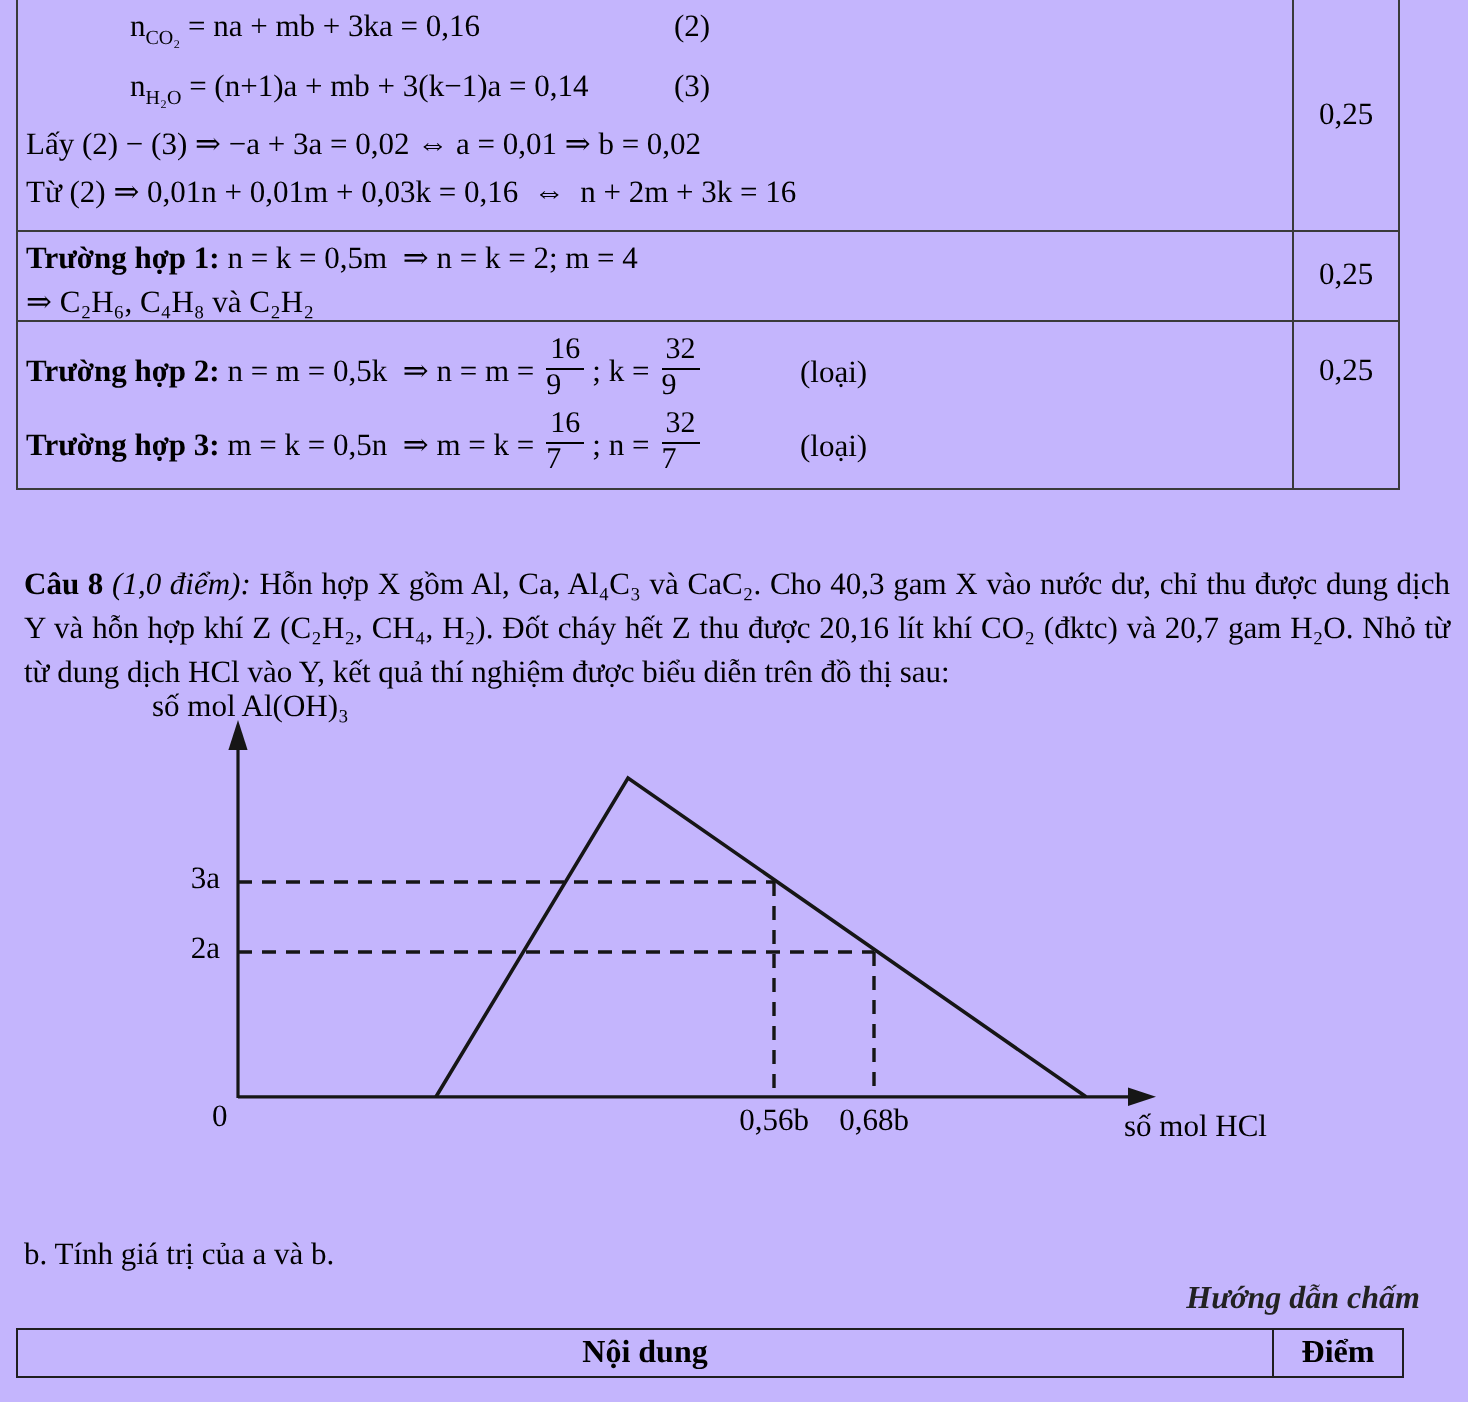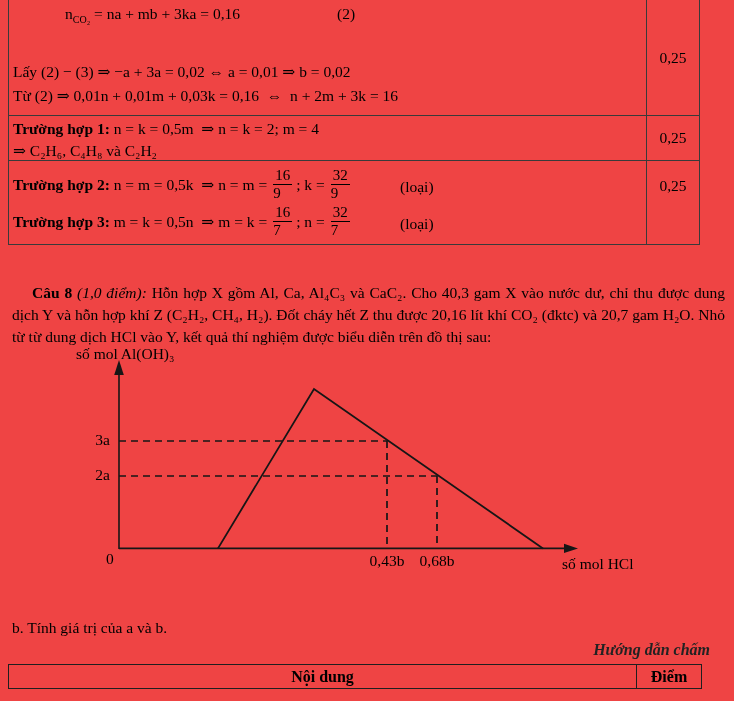--- a/index.html
+++ b/index.html
@@ -1,16 +1,16 @@
 <!DOCTYPE html>
 <html><head>
 <meta charset="utf-8">
 <style>
   html,body{margin:0;padding:0;background:#fff;}
-  .page{position:relative;width:734px;height:701px;background:#ef4444;overflow:hidden;
+  .page{position:relative;width:734px;height:701px;background:#c4b5fd;overflow:hidden;
         font-family:"Liberation Serif","DejaVu Serif",serif;color:#000;font-size:15.5px;}
 
   
   .gtable{position:absolute;left:8px;top:0;width:692px;box-sizing:border-box;
           border-left:1.2px solid #3a3a3a;border-right:1.2px solid #3a3a3a;border-bottom:1.2px solid #3a3a3a;}
   .grow{display:flex;box-sizing:border-box;}
   .grow.rb{border-bottom:1.2px solid #3a3a3a;}
   .gcontent{position:relative;width:638px;box-sizing:border-box;border-right:1.2px solid #3a3a3a;}
   .gscore{flex:1;text-align:center;}
   .score-mid{display:flex;align-items:center;justify-content:center;}
@@ -33,21 +33,21 @@
   .case2{top:7px;}
   .case3{top:44px;}
   .frac{display:inline-block;vertical-align:middle;text-align:left;margin:0 4px 4px 6px;
         line-height:1.05;font-size:15px;}
   .frac .num{display:block;border-bottom:1.1px solid #000;padding:0 2px 0;}
   .frac .den{display:block;padding-top:1px;}
   .loai{position:absolute;left:387px;top:50%;transform:translateY(-50%);}
 
   
   .question{position:absolute;left:12px;top:266px;width:713px;text-align:justify;line-height:22.4px;}
-  .q-label{font-weight:bold;margin-left:20px;}
+  .q-label{font-weight:bold;}
   .q-points{font-style:italic;}
 
   
   .graph{position:absolute;left:0;top:340px;width:734px;height:240px;}
   .gsvg{position:absolute;left:0;top:0;}
   .glabel{position:absolute;white-space:nowrap;}
   .ylab{left:76px;top:5px;}
   .origin{left:106px;top:210px;}
   .yt3a{left:84px;top:91px;width:26px;text-align:right;}
   .yt2a{left:84px;top:126px;width:26px;text-align:right;}
@@ -71,20 +71,24 @@
 <body>
 
 <div class="page">
 
   <div class="gtable">
     <div class="grow rb r1">
       <div class="gcontent">
         <div class="fline l1">
           <span>n</span><sub class="chem">CO₂</sub><span class="keep"> = na + mb + 3ka = 0,16</span>
           <span class="tag">(2)</span>
+        </div>
+        <div class="fline l2">
+          <span>n</span><sub class="chem">H₂O</sub><span class="keep"> = (n+1)a + mb + 3(k−1)a = 0,14</span>
+          <span class="tag">(3)</span>
         </div>
         <div class="fline l3 keep">Lấy (2) − (3) ⇒ −a + 3a = 0,02 ⇔ a = 0,01 ⇒ b = 0,02</div>
         <div class="fline l4 keep">Từ (2) ⇒ 0,01n + 0,01m + 0,03k = 0,16  ⇔  n + 2m + 3k = 16</div>
       </div>
       <div class="gscore score-mid">0,25</div>
     </div>
 
     <div class="grow rb r2">
       <div class="gcontent">
         <div class="fline r2l1">
@@ -121,21 +125,21 @@
       <line x1="119" y1="441" x2="387" y2="441" stroke="#161616" stroke-width="1.7" stroke-dasharray="7,5"></line>
       <line x1="119" y1="476" x2="437" y2="476" stroke="#161616" stroke-width="1.7" stroke-dasharray="7,5"></line>
       <line x1="387" y1="441" x2="387" y2="548" stroke="#161616" stroke-width="1.7" stroke-dasharray="7,5"></line>
       <line x1="437" y1="476" x2="437" y2="548" stroke="#161616" stroke-width="1.7" stroke-dasharray="7,5"></line>
       <polyline points="218,548.4 314,389 543,548.4" fill="none" stroke="#161616" stroke-width="1.8"></polyline>
     </svg>
     <div class="glabel ylab">số mol Al(OH)₃</div>
     <div class="glabel origin">0</div>
     <div class="glabel yt3a">3a</div>
     <div class="glabel yt2a">2a</div>
-    <div class="glabel xt056">0,43b</div>
+    <div class="glabel xt056">0,56b</div>
     <div class="glabel xt068">0,68b</div>
     <div class="glabel xlab">số mol HCl</div>
   </div>
 
   <div class="task task-b">b. Tính giá trị của a và b.</div>
 
   <div class="hdc">Hướng dẫn chấm</div>
   <div class="btable">
     <div class="bcontent">Nội dung</div>
     <div class="bscore">Điểm</div>

